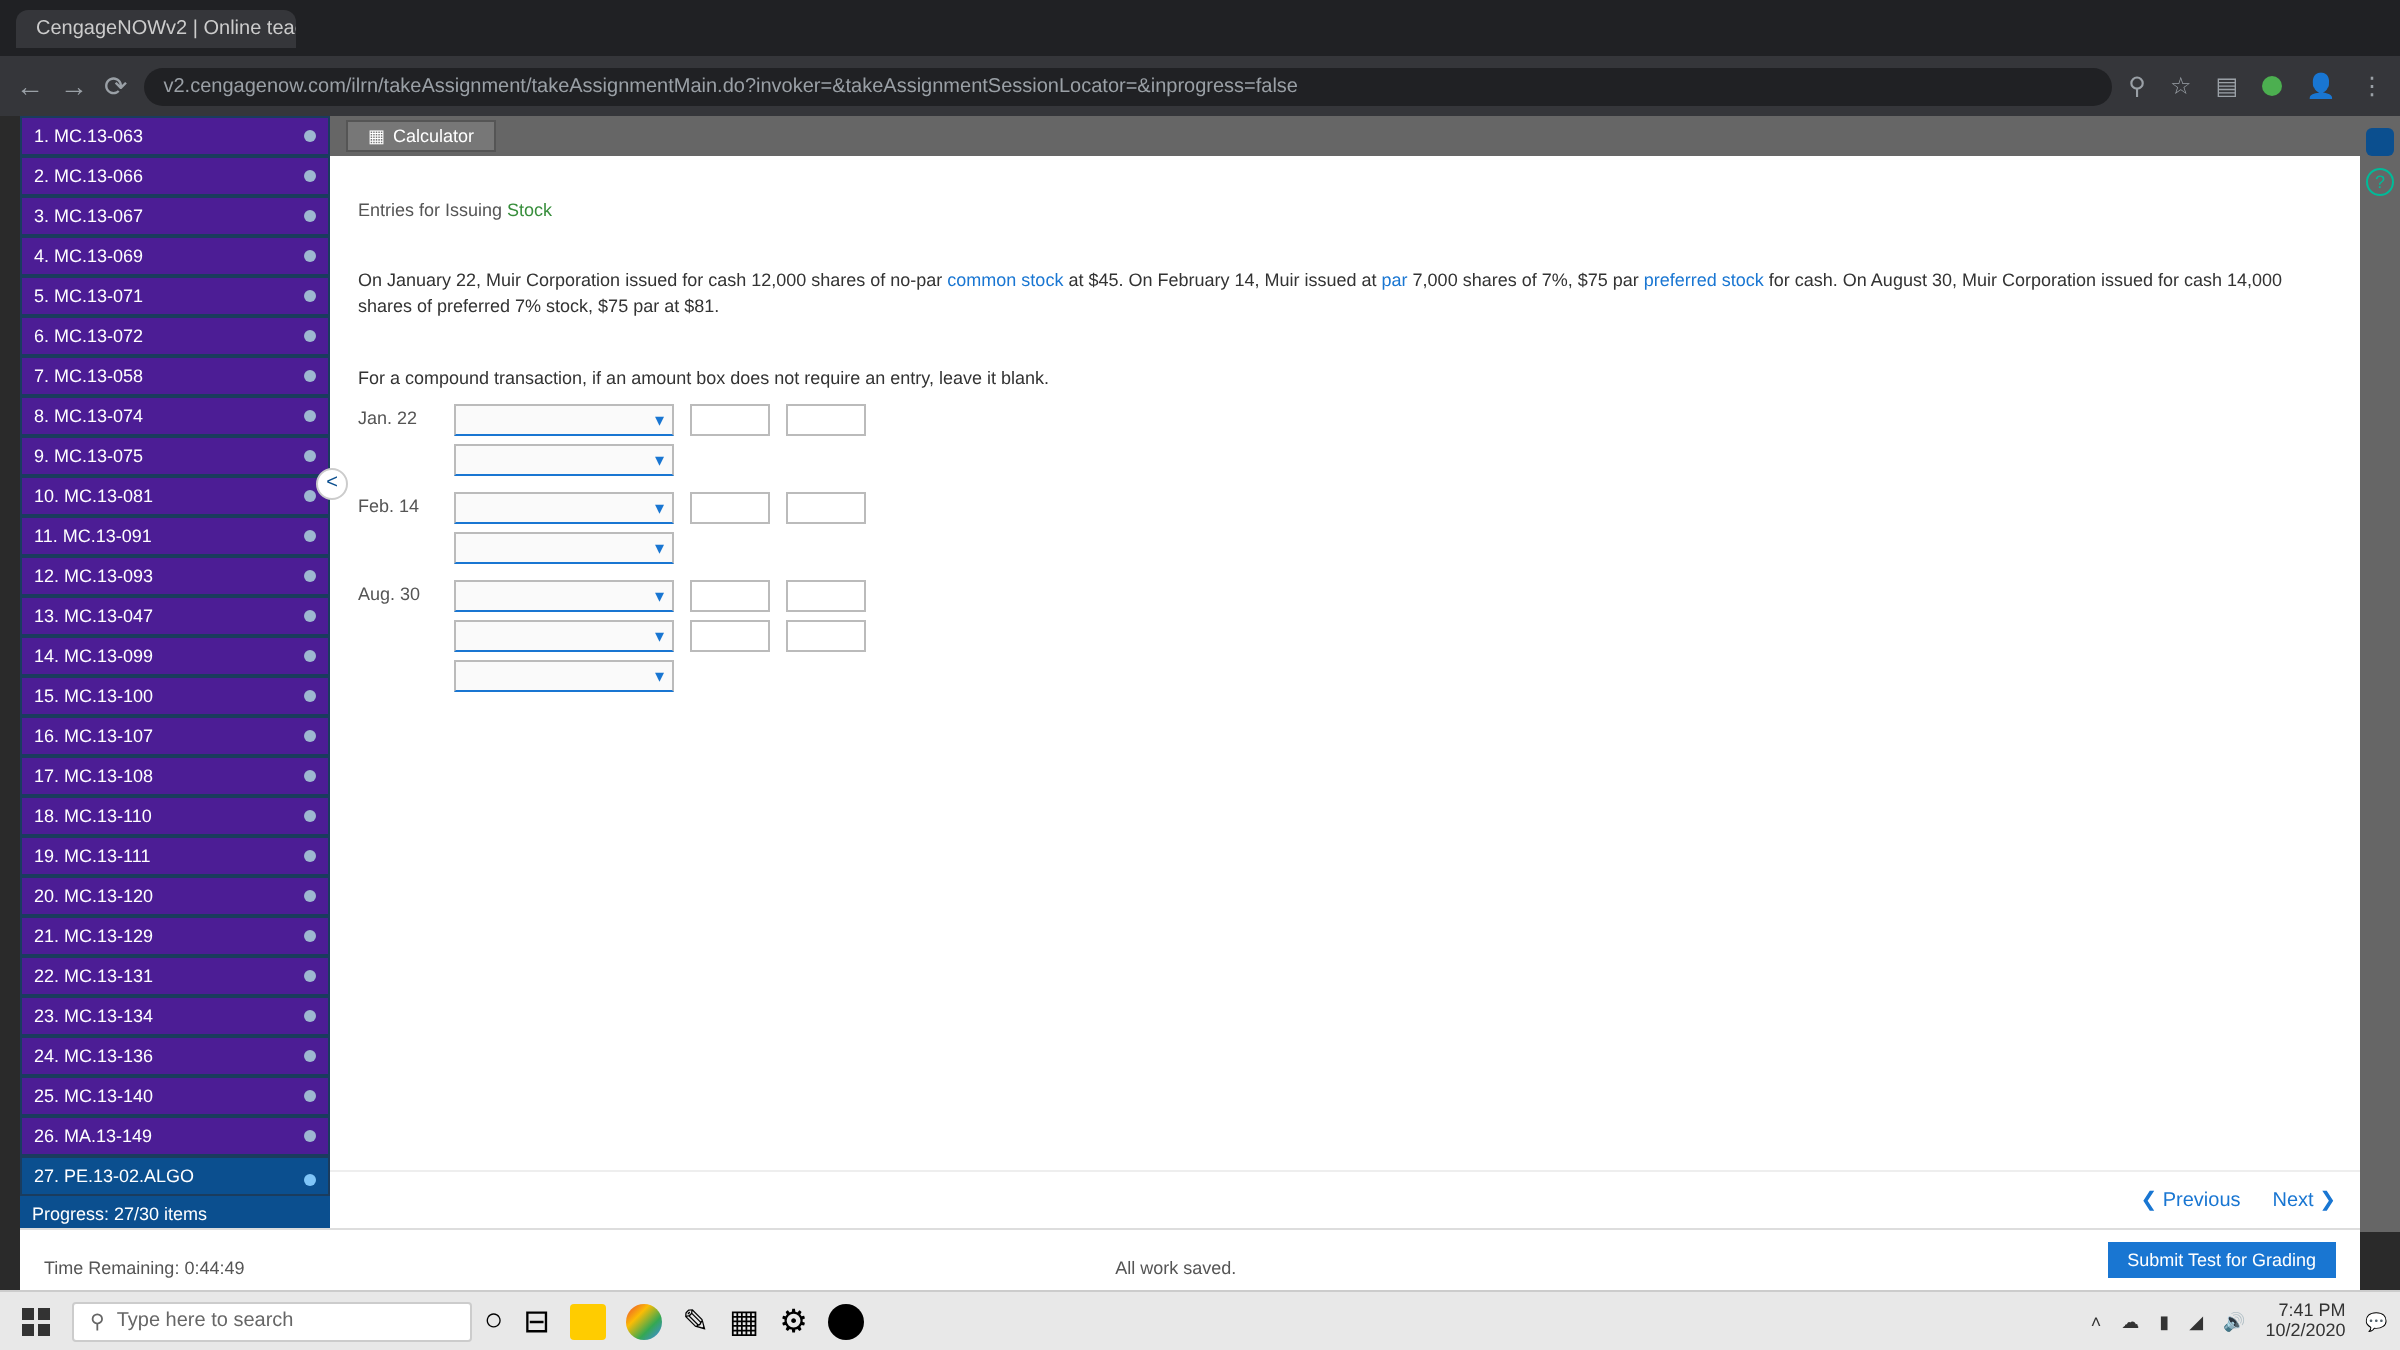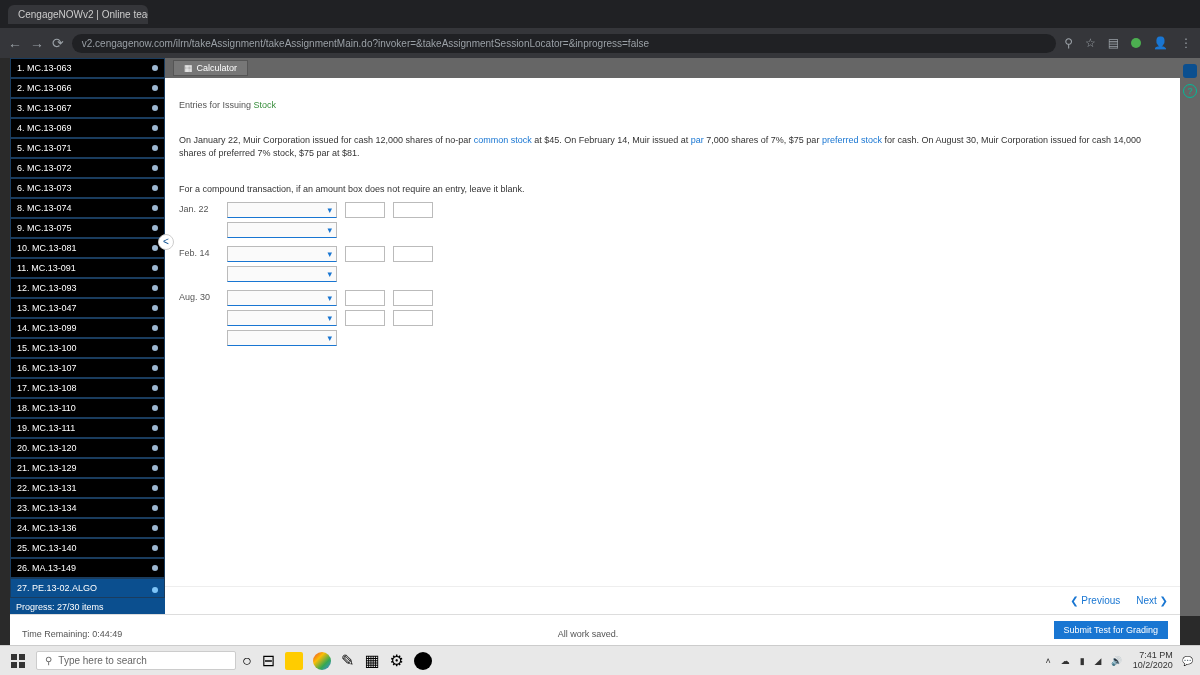--- a/index.html
+++ b/index.html
@@ -12,21 +12,21 @@
 .nav-btn { color: #9aa0a6; font-size: 14px; cursor: pointer; }
 .url-box { flex: 1; background: #202124; color: #9aa0a6; font-size: 10px; padding: 4px 10px; border-radius: 12px; white-space: nowrap; overflow: hidden; }
 .browser-icons { display: flex; gap: 12px; color: #9aa0a6; font-size: 12px; align-items: center; }
 .green-dot { width: 10px; height: 10px; background: #4caf50; border-radius: 50%; }
 .end-col { position: absolute; right: 0; top: 58px; width: 20px; height: 558px; background: #666; display:flex; flex-direction:column; align-items:center; gap:6px; padding-top:6px;}
 .end-col .c { width:14px; height:14px; background:#0b4f8f; border-radius:3px;}
 .end-col .q { width:14px; height:14px; border:1px solid #0b9; border-radius:50%; color:#0b9; font-size:9px; text-align:center; line-height:12px;}
 
 .app { position: absolute; top: 58px; left: 10px; right: 20px; bottom: 30px; background: #fff; display: flex; flex-direction: column; }
 .sidebar { width: 155px; background: #252525; color: #fff; overflow-y: auto; font-size: 9px; }
-.side-item { background: #000000; border: 1px solid #1a3c5e; padding: 4px 6px; display: flex; justify-content: space-between; align-items: center; cursor: pointer; margin-bottom: 0px; }
+.side-item { background: #4c1d95; border: 1px solid #1a3c5e; padding: 4px 6px; display: flex; justify-content: space-between; align-items: center; cursor: pointer; margin-bottom: 0px; }
 .side-item.active { background: #0b4f8f; align-items: flex-end; }
 .side-dot { width: 6px; height: 6px; background: #9db7d1; border-radius: 50%; }
 .side-item.active .side-dot { background: #7fc5f8; }
 .progress-row { background: #0b4f8f; padding: 4px 6px; font-size: 9px; }
 .nav-arrow { position: absolute; left: 148px; top: 176px; width: 16px; height: 16px; background:#fff; border:1px solid #ccc; border-radius:50%; color:#0b4f8f; font-size:10px; text-align:center; line-height:14px;}
 .content-row { flex: 1; display: flex; overflow: hidden; }
 .workspace { flex: 1; display: flex; flex-direction: column; }
 .calc-bar { background: #666; padding: 2px 8px; display:flex; align-items:center; }
 .calc-btn { background: #777; border:1px solid #555; color: #fff; font-size: 9px; padding: 2px 10px; display:flex; align-items:center; gap:4px;}
 .content { flex: 1; padding: 22px 14px; font-size: 9px; color: #333; overflow:auto; }
@@ -108,21 +108,21 @@
           </div>
           <div class="side-item">
             <span>5. MC.13-071</span>
             <span class="side-dot"></span>
           </div>
           <div class="side-item">
             <span>6. MC.13-072</span>
             <span class="side-dot"></span>
           </div>
           <div class="side-item">
-            <span>6. MC.13-073</span>
+            <span>7. MC.13-058</span>
             <span class="side-dot"></span>
           </div>
           <div class="side-item">
             <span>8. MC.13-074</span>
             <span class="side-dot"></span>
           </div>
           <div class="side-item">
             <span>9. MC.13-075</span>
             <span class="side-dot"></span>
           </div>

